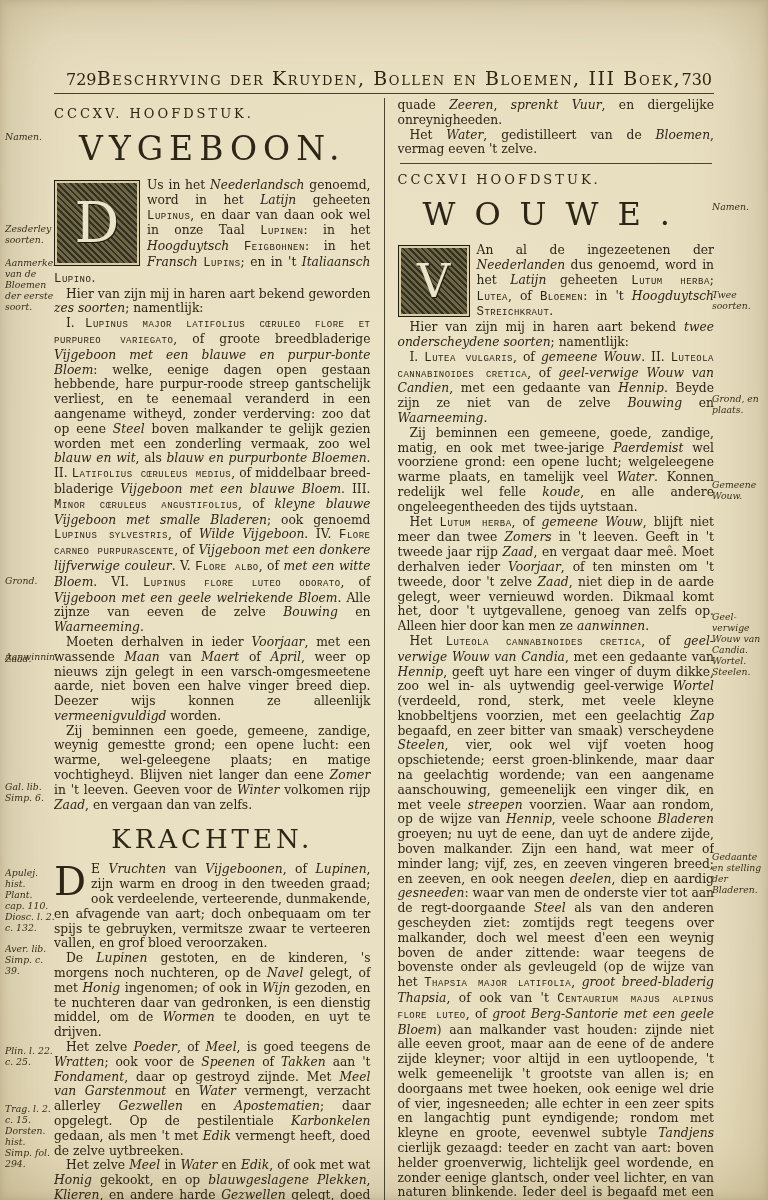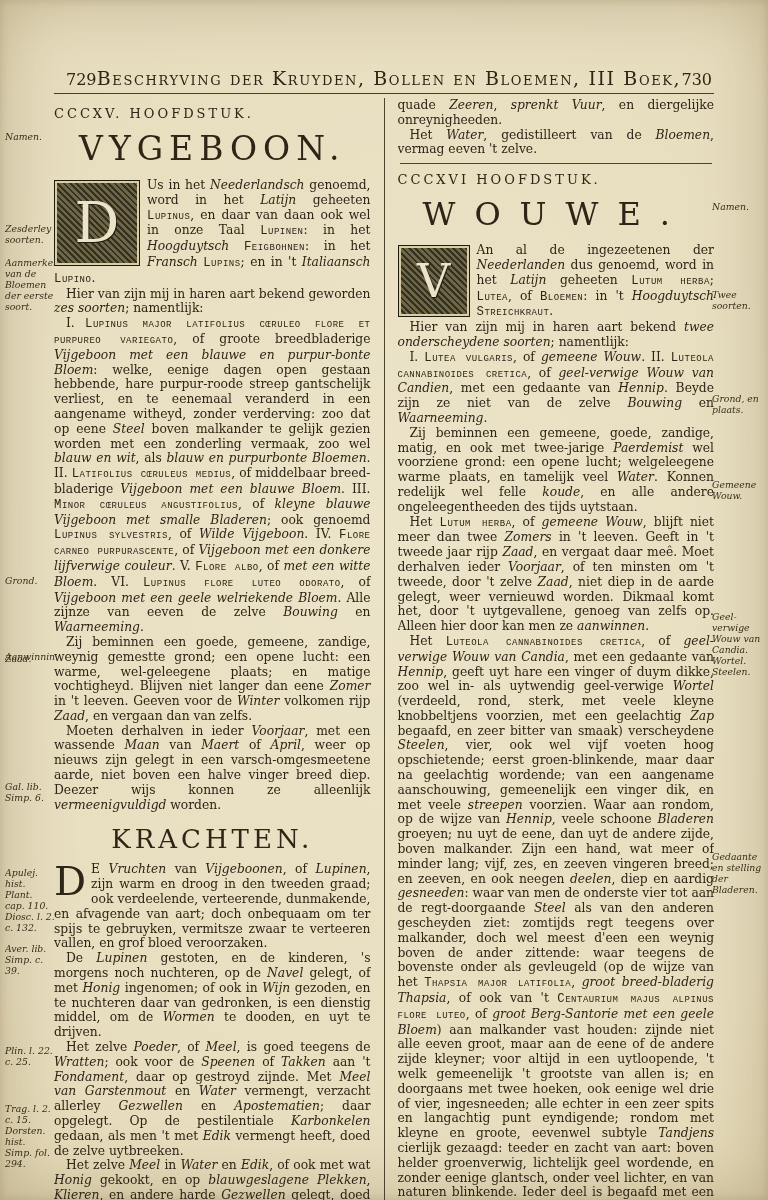--- a/index.html
+++ b/index.html
@@ -111,22 +111,22 @@
 
     <div class="col">
       <div class="chapter-number">CCCXV. HOOFDSTUK.</div>
       <div class="chapter-title">VYGEBOON.</div>
 
       <p class="body">
         <span class="woodcut">D</span><span>Us in het <span class="it">Neederlandsch</span> genoemd, word in het <span class="it">Latijn</span> geheeten <span class="caps">Lupinus</span>, en daar van daan ook wel in onze Taal <span class="caps">Lupinen</span>: in het <span class="it">Hoogduytsch</span> <span class="caps">Feigbohnen</span>: in het <span class="it">Fransch</span> <span class="caps">Lupins</span>; en in 't <span class="it">Italiaansch</span> <span class="caps">Lupino</span>.</span>
       </p>
       <p class="body indent">Hier van zijn mij in haren aart bekend geworden <span class="it">zes soorten</span>; namentlijk:</p>
       <p class="body indent">I. <span class="caps">Lupinus major latifolius cœruleo flore et purpureo variegato</span>, of groote breedbladerige <span class="it">Vijgeboon met een blauwe en purpur-bonte Bloem</span>: welke, eenige dagen open gestaan hebbende, hare purpur-roode streep gantschelijk verliest, en te eenemaal veranderd in een aangename witheyd, zonder verderving: zoo dat op eene <span class="it">Steel</span> boven malkander te gelijk gezien worden met een zonderling vermaak, zoo wel <span class="it">blauw en wit</span>, als <span class="it">blauw en purpurbonte Bloemen</span>. II. <span class="caps">Latifolius cœruleus medius</span>, of middelbaar breed-bladerige <span class="it">Vijgeboon met een blauwe Bloem</span>. III. <span class="caps">Minor cœruleus angustifolius</span>, of <span class="it">kleyne blauwe Vijgeboon met smalle Bladeren</span>; ook genoemd <span class="caps">Lupinus sylvestris</span>, of <span class="it">Wilde Vijgeboon</span>. IV. <span class="caps">Flore carneo purpurascente</span>, of <span class="it">Vijgeboon met een donkere lijfverwige couleur</span>. V. <span class="caps">Flore albo</span>, of <span class="it">met een witte Bloem</span>. VI. <span class="caps">Lupinus flore luteo odorato</span>, of <span class="it">Vijgeboon met een geele welriekende Bloem</span>. Alle zijnze van eeven de zelve <span class="it">Bouwing</span> en <span class="it">Waarneeming</span>.</p>
+      <p class="body indent">Moeten derhalven in ieder <span class="it">Voorjaar</span>, met een wassende <span class="it">Maan</span> van <span class="it">Maert</span> of <span class="it">April</span>, weer op nieuws zijn gelegt in een varsch-omgesmeetene aarde, niet boven een halve vinger breed diep. Deezer wijs konnen ze alleenlijk <span class="it">vermeenigvuldigd</span> worden.</p>
       <p class="body indent">Zij beminnen een goede, gemeene, zandige, weynig gemestte grond; een opene lucht: een warme, wel-geleegene plaats; en matige vochtigheyd. Blijven niet langer dan eene <span class="it">Zomer</span> in 't leeven. Geeven voor de <span class="it">Winter</span> volkomen rijp <span class="it">Zaad</span>, en vergaan dan van zelfs.</p>
-      <p class="body indent">Moeten derhalven in ieder <span class="it">Voorjaar</span>, met een wassende <span class="it">Maan</span> van <span class="it">Maert</span> of <span class="it">April</span>, weer op nieuws zijn gelegt in een varsch-omgesmeetene aarde, niet boven een halve vinger breed diep. Deezer wijs konnen ze alleenlijk <span class="it">vermeenigvuldigd</span> worden.</p>
 
       <div class="section-title">KRACHTEN.</div>
 
       <p class="body">
         <span class="plain-initial">D</span><span>E <span class="it">Vruchten</span> van <span class="it">Vijgeboonen</span>, of <span class="it">Lupinen</span>, zijn warm en droog in den tweeden graad; ook verdeelende, verteerende, dunmakende, en afvagende van aart; doch onbequaam om ter spijs te gebruyken, vermitsze zwaar te verteeren vallen, en grof bloed veroorzaken.</span>
       </p>
       <p class="body indent">De <span class="it">Lupinen</span> gestoten, en de kinderen, 's morgens noch nuchteren, op de <span class="it">Navel</span> gelegt, of met <span class="it">Honig</span> ingenomen; of ook in <span class="it">Wijn</span> gezoden, en te nuchteren daar van gedronken, is een dienstig middel, om de <span class="it">Wormen</span> te dooden, en uyt te drijven.</p>
       <p class="body indent">Het zelve <span class="it">Poeder</span>, of <span class="it">Meel</span>, is goed teegens de <span class="it">Wratten</span>; ook voor de <span class="it">Speenen</span> of <span class="it">Takken</span> aan 't <span class="it">Fondament</span>, daar op gestroyd zijnde. Met <span class="it">Meel van Garstenmout</span> en <span class="it">Water</span> vermengt, verzacht allerley <span class="it">Gezwellen</span> en <span class="it">Apostematien</span>; daar opgelegt. Op de pestilentiale <span class="it">Karbonkelen</span> gedaan, als men 't met <span class="it">Edik</span> vermengt heeft, doed de zelve uytbreeken.</p>
       <p class="body indent">Het zelve <span class="it">Meel</span> in <span class="it">Water</span> en <span class="it">Edik</span>, of ook met wat <span class="it">Honig</span> gekookt, en op <span class="it">blauwgeslagene Plekken</span>, <span class="it">Klieren</span>, en andere harde <span class="it">Gezwellen</span> gelegt, doed de zelve scheyden, verteeren. en vergaan.</p>
       <p class="body indent"><span class="it">Lupinen</span> in <span class="it">Wijn</span> gezoden, en daar meê dagelijks gewasschen, maakt een schoon en klaar <span class="it">Aangezicht</span>; neemt'er alle <span class="it">vlekken</span>, <span class="it">puysten</span>, en  van wech: desgelijks van de huyd alle ,</p>

